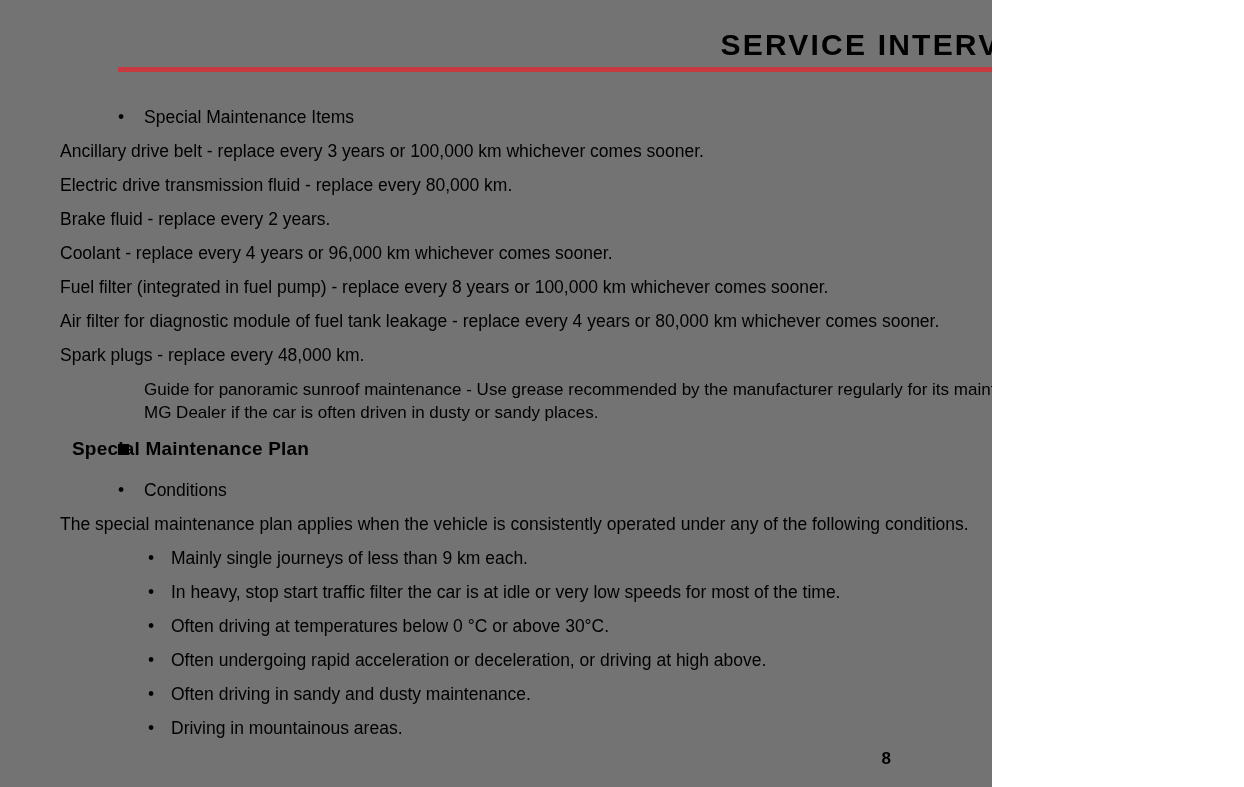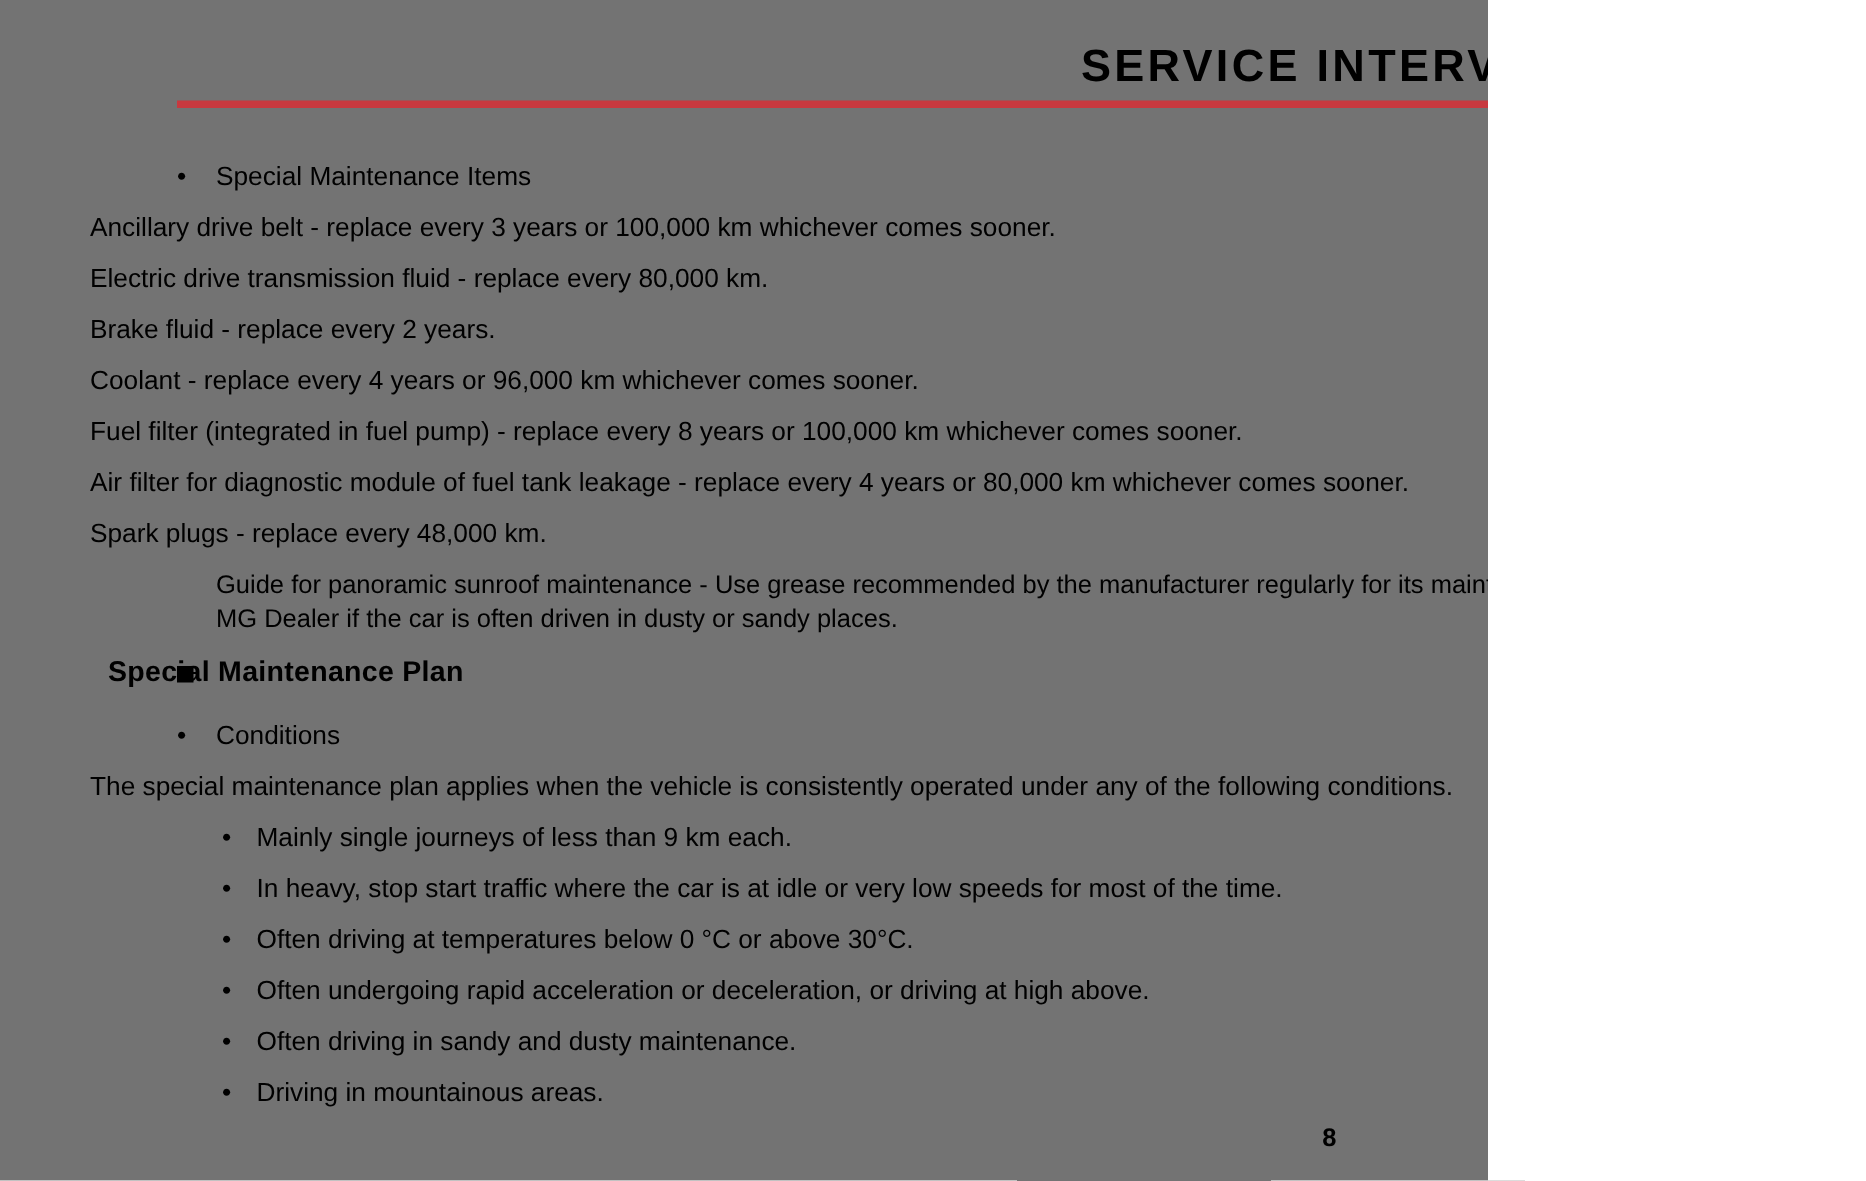--- a/index.html
+++ b/index.html
@@ -183,21 +183,21 @@
     </div>
 
     <div class="row text-line">The special maintenance plan applies when the vehicle is consistently operated under any of the following conditions.</div>
 
     <div class="row sub-bullet">
       <span class="marker">•</span>
       <span>Mainly single journeys of less than 9 km each.</span>
     </div>
     <div class="row sub-bullet">
       <span class="marker">•</span>
-      <span>In heavy, stop start traffic where the car is at idle or very low speeds for most of the time.</span>
+      <span>In heavy, stop start traffic filter the car is at idle or very low speeds for most of the time.</span>
     </div>
     <div class="row sub-bullet">
       <span class="marker">•</span>
       <span>Often driving at temperatures below 0 °C or above 30°C.</span>
     </div>
     <div class="row sub-bullet">
       <span class="marker">•</span>
       <span>Often undergoing rapid acceleration or deceleration, or driving at high above.</span>
     </div>
     <div class="row sub-bullet">

